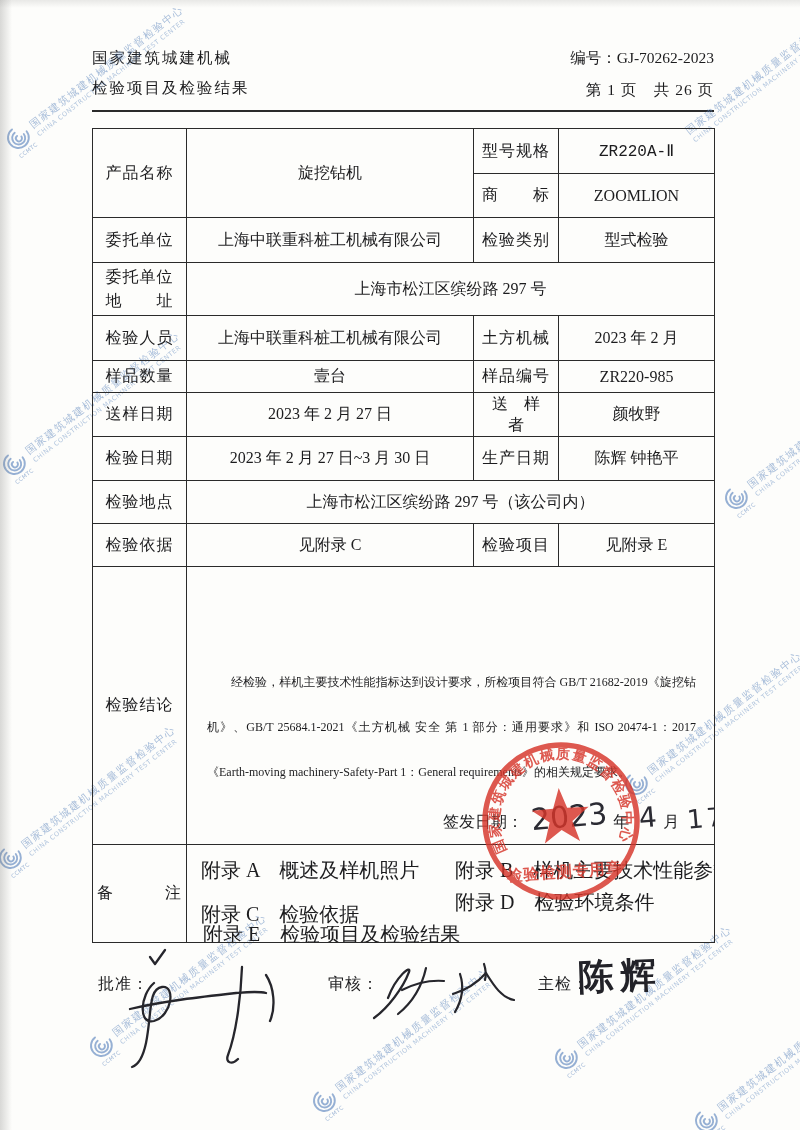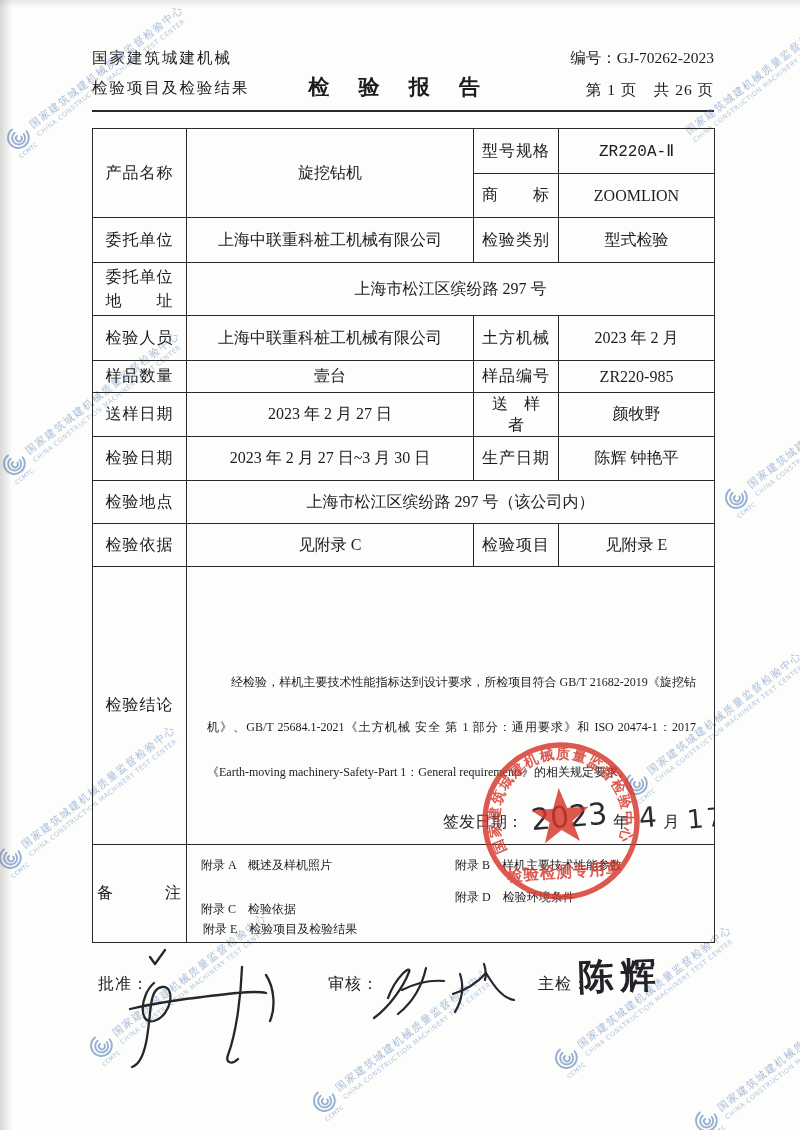--- a/index.html
+++ b/index.html
@@ -32,21 +32,21 @@
   td.concl{vertical-align:top; position:relative; text-align:left;}
   .concl-p{margin:44px 14px 0 16px; font-size:12px; line-height:45px;
     text-align:justify; text-indent:2em;}
   .sign-line{position:absolute; left:256px; top:232px; font-size:16px; white-space:nowrap; z-index:30;}
   .hand{display:inline-block; font-family:"DejaVu Sans",sans-serif; color:#2b2b33;
     transform:rotate(-5deg); font-weight:500;}
   .hy{font-size:30px; margin:0 6px 0 8px;}
   .hm{font-size:28px; margin:0 6px 0 10px;}
   .hd{font-size:26px; margin:0 10px 0 8px; letter-spacing:3px;}
   td.remark-cell{position:relative; text-align:left;}
-  .apx{position:absolute; font-size:12px; white-space:nowrap;}
+  .apx{position:absolute; font-size:20px; white-space:nowrap;}
 
   
   .stamp{position:absolute; left:476px; top:736px; z-index:20; opacity:.82; transform:rotate(-4deg);}
 
   
   .sig-label{position:absolute; font-size:16px; letter-spacing:1px; z-index:12;margin-left:8px;}
   .sig-svg{position:absolute; z-index:12;}
   .chief-name{position:absolute; left:578px; top:952px; font-size:36px; font-weight:600;
     letter-spacing:6px; transform:rotate(-2deg); color:#222228; z-index:12;
     font-family:"Liberation Serif",serif;}
@@ -201,21 +201,20 @@
         <span class="wm-ccmtc">CCMTC</span>
       </span>
       <span>
         <div class="wm-cn">国家建筑城建机械质量监督检验中心</div>
         <div class="wm-en">CHINA CONSTRUCTION MACHINERY TEST CENTER</div>
       </span>
     </div>
 
   <div class="org org1">国家建筑城建机械</div>
   <div class="org org2">检验项目及检验结果</div>
-  <div class="doc-title">检 验 报 告</div>
   <div class="hdr-right no">编号：GJ-70262-2023</div>
   <div class="hdr-right pg">第 1 页　共 26 页</div>
   <div class="hdr-rule"></div>
 
   <table class="rpt">
     <colgroup>
         <col style="width:94px">
         <col style="width:287px">
         <col style="width:85px">
         <col style="width:156px">

